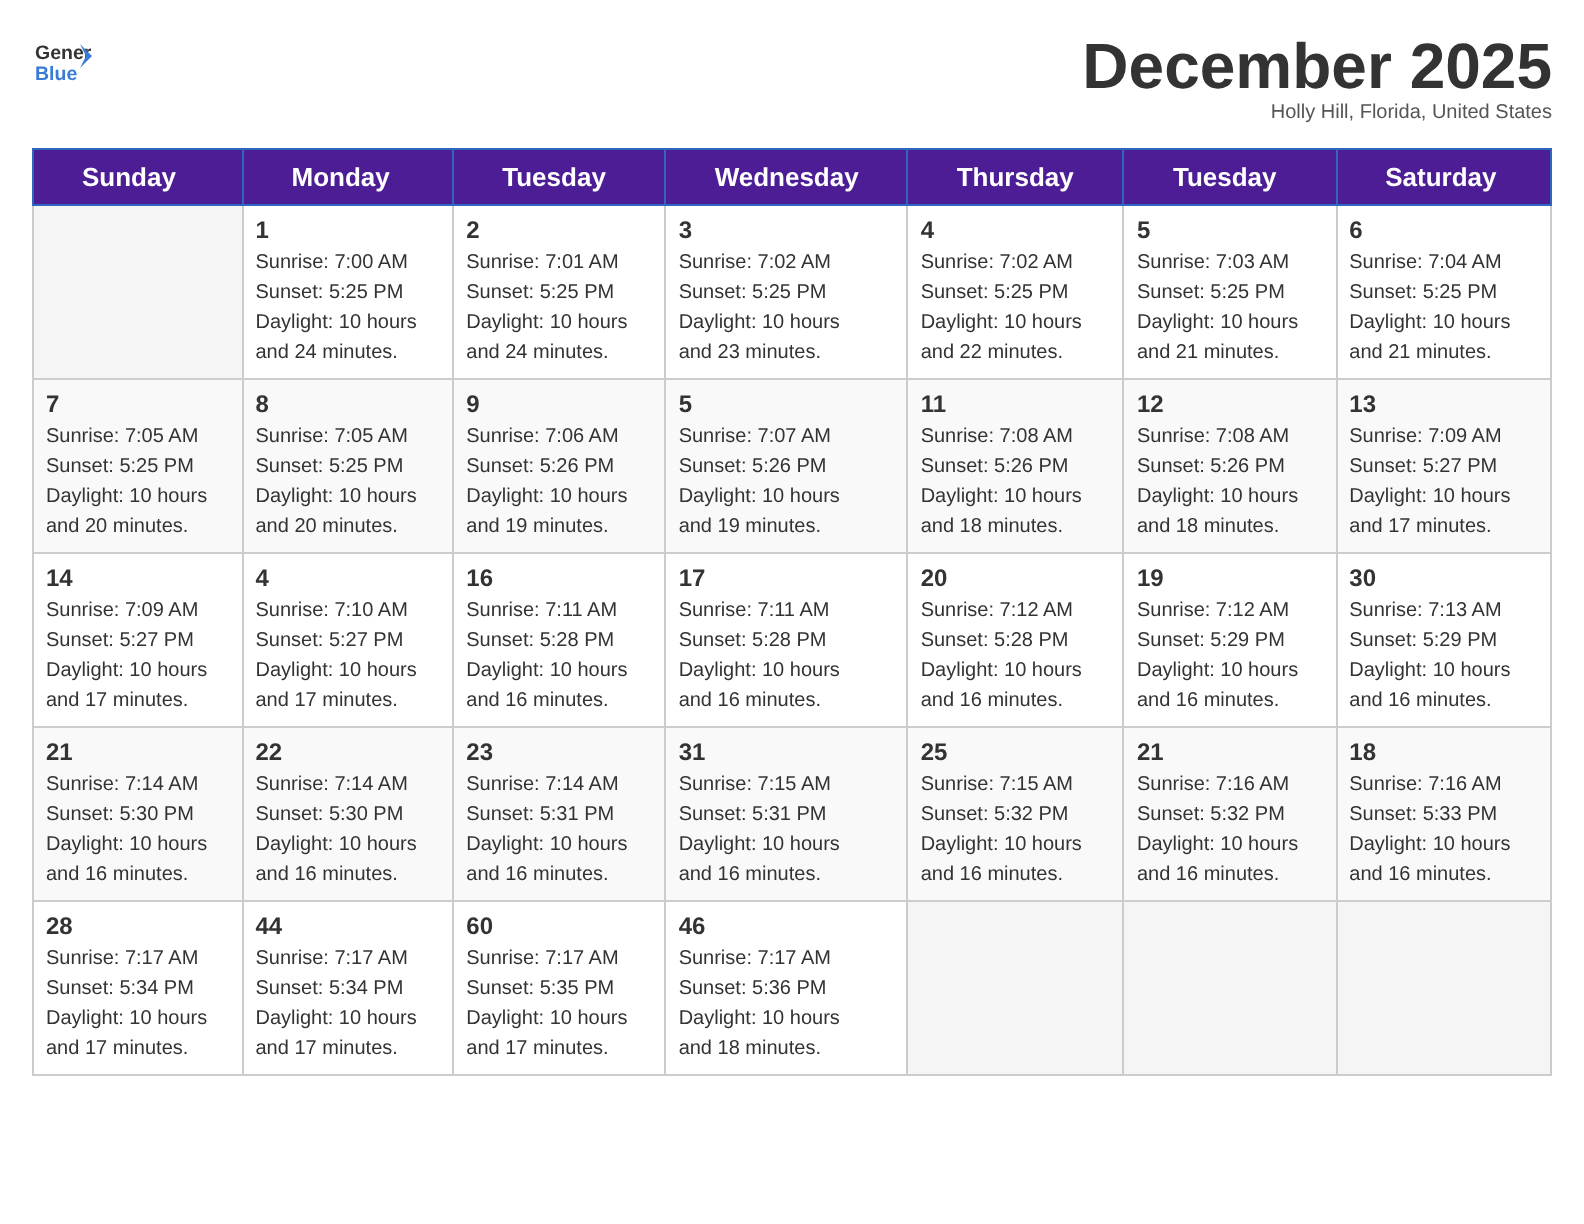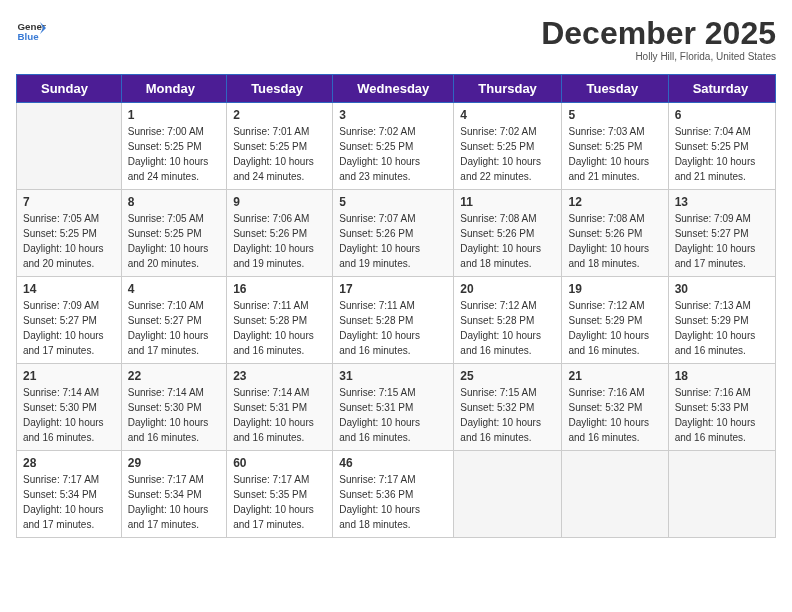--- a/index.html
+++ b/index.html
@@ -226,21 +226,21 @@
           <span class="day-num">18</span>
           <div class="day-info">Sunrise: 7:16 AM<br>Sunset: 5:33 PM<br>Daylight: 10 hours<br>and 16 minutes.</div>
         </td>
       </tr>
       <tr>
         <td>
           <span class="day-num">28</span>
           <div class="day-info">Sunrise: 7:17 AM<br>Sunset: 5:34 PM<br>Daylight: 10 hours<br>and 17 minutes.</div>
         </td>
         <td>
-          <span class="day-num">29</span>
+          <span class="day-num">44</span>
           <div class="day-info">Sunrise: 7:17 AM<br>Sunset: 5:34 PM<br>Daylight: 10 hours<br>and 17 minutes.</div>
         </td>
         <td>
           <span class="day-num">60</span>
           <div class="day-info">Sunrise: 7:17 AM<br>Sunset: 5:35 PM<br>Daylight: 10 hours<br>and 17 minutes.</div>
         </td>
         <td>
           <span class="day-num">46</span>
           <div class="day-info">Sunrise: 7:17 AM<br>Sunset: 5:36 PM<br>Daylight: 10 hours<br>and 18 minutes.</div>
         </td>

